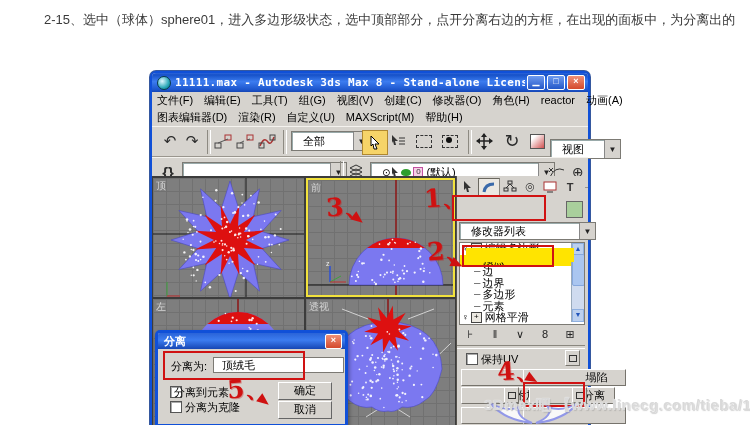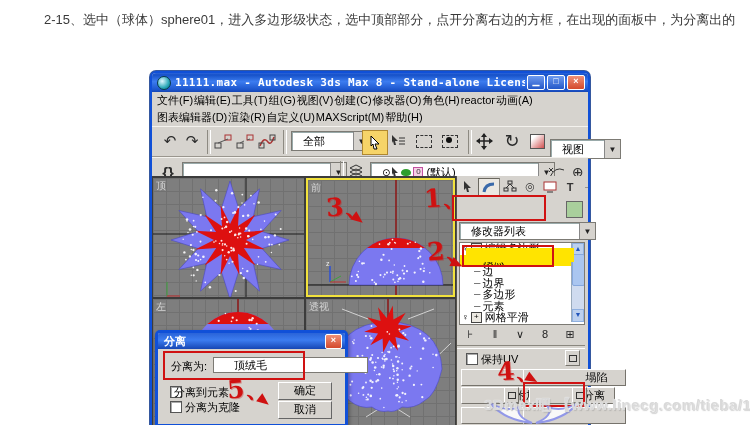--- a/index.html
+++ b/index.html
@@ -16,21 +16,21 @@
   #titleicon{width:12px;height:12px;border-radius:50%;margin:0 4px 0 2px;
     background:radial-gradient(circle at 35% 35%,#dff6ff,#2aa8b8 60%,#0a6878);border:1px solid #083a4a;}
   #titletext{color:#fff;font-weight:bold;font-size:11px;font-family:"DejaVu Sans Mono",monospace;
     letter-spacing:.3px;white-space:nowrap;overflow:hidden;flex:1;}
   .winbtn{width:16px;height:13px;margin-left:2px;border:1px solid #fff;border-radius:2px;color:#fff;
     font-size:9px;line-height:11px;text-align:center;font-weight:bold;
     background:linear-gradient(180deg,#6f9bf0,#2458c8);}
   .winbtn.close{background:linear-gradient(180deg,#ef9077,#d4492c);}
   
   .menurow{padding:1px 5px;font-size:11px;color:#000;white-space:nowrap;}
-  .menurow .menu-item{margin-right:1px;cursor:default;}
+  .menurow .menu-item{margin-right:11px;cursor:default;}
   
   .tbar{position:relative;height:29px;background:#d6d3ce;border-top:1px solid #f4f2ee;border-bottom:1px solid #9a968e;}
   .tbar .abs{top:3px;}
   .ticon{height:22px;display:flex;align-items:center;justify-content:center;color:#2b2b2b;font-size:15px;}
   .divider{width:2px;height:24px;top:2px;border-left:1px solid #8d8a82;border-right:1px solid #fff;}
   .dropfield{height:18px;background:#fff;border:1px solid #7c7a74;box-shadow:inset 1px 1px 0 #9aa;display:flex;align-items:center;font-size:11px;padding-left:11px;}
   .droparrow{margin-left:auto;width:15px;height:100%;background:#d6d3ce;border-left:1px solid #888;font-size:8px;display:flex;align-items:center;justify-content:center;color:#222;}
   .selbtn{width:24px;height:23px;border:1px solid #b08830;background:#f6d468;display:flex;align-items:center;justify-content:center;}
   .dashedbox{width:14px;height:11px;border:1px dashed #333;}
   .scaleicon{width:13px;height:13px;border:1px solid #555;background:linear-gradient(135deg,#fff 20%,#d05050);}
@@ -65,21 +65,21 @@
   .mbtn{position:absolute;height:15px;background:#d6d3ce;border-top:1px solid #fff;border-left:1px solid #fff;border-right:1px solid #76736c;border-bottom:1px solid #76736c;font-size:11px;text-align:center;line-height:15px;color:#000;padding-left:44px;}
   .sqbtn{position:absolute;width:13px;height:14px;background:#d6d3ce;border-top:1px solid #fff;border-left:1px solid #fff;border-right:1px solid #76736c;border-bottom:1px solid #76736c;}
   .sqbtn::after{content:"";position:absolute;left:3px;top:4px;width:6px;height:5px;border:1px solid #333;}
   .cbx{position:absolute;width:10px;height:10px;background:#fff;border:1px solid #555;box-shadow:inset 1px 1px 0 #aaa;}
   .cplabel{position:absolute;font-size:11px;color:#000;}
   
   #detachdlg{left:155px;top:330px;width:187px;height:91px;border:3px solid #1050d8;border-radius:5px 5px 0 0;background:#d6d3ce;z-index:40;box-shadow:1px 2px 4px rgba(0,0,0,.4);}
   #dlgtitle{height:16px;display:flex;align-items:center;padding:0 3px 0 6px;border-radius:2px 2px 0 0;
     background:linear-gradient(180deg,#2a63d8,#3c7cf0 45%,#1646b4);color:#fff;font-weight:bold;font-size:11px;}
   #dlgclose{margin-left:auto;width:15px;height:13px;border:1px solid #fff;border-radius:2px;background:linear-gradient(180deg,#ef9077,#d4492c);color:#fff;font-size:9px;line-height:11px;text-align:center;font-weight:bold;}
-  #dlgfield{left:55px;top:24px;width:113px;height:14px;border:1px solid #7c7a74;background:#fff;font-size:11px;padding:0 20px;font-family:"Liberation Sans",sans-serif;}
+  #dlgfield{left:55px;top:24px;width:113px;height:14px;border:1px solid #7c7a74;background:#fff;font-size:11px;padding:0 8px;font-family:"Liberation Sans",sans-serif;}
   .dlgbtn{position:absolute;left:120px;width:52px;height:16px;background:#d6d3ce;border:1px solid #666;border-top-color:#fff;border-left-color:#fff;font-size:11px;text-align:center;line-height:15px;}
   
   .redbox{position:absolute;border:2px solid #d01212;z-index:50;}
   .annot{position:absolute;color:#cf1111;font-weight:bold;font-size:25px;z-index:52;font-family:"DejaVu Serif",serif;transform:rotate(-4deg);text-shadow:1px 1px 0 rgba(207,17,17,.35);}
   .redarrow{position:absolute;width:0;height:0;border-left:12px solid #cf1111;border-top:5px solid transparent;border-bottom:5px solid transparent;z-index:52;}
   #hl-vertex{position:absolute;background:#ffe400;z-index:0;}
   
   #watermark{left:484px;top:396px;z-index:60;font-size:15px;font-weight:bold;color:#d9d9d9;
     text-shadow:0 0 1px #fff,1px 1px 1px rgba(120,120,120,.35);white-space:nowrap;letter-spacing:.5px;}
   #wings{left:486px;top:399px;z-index:59;}

